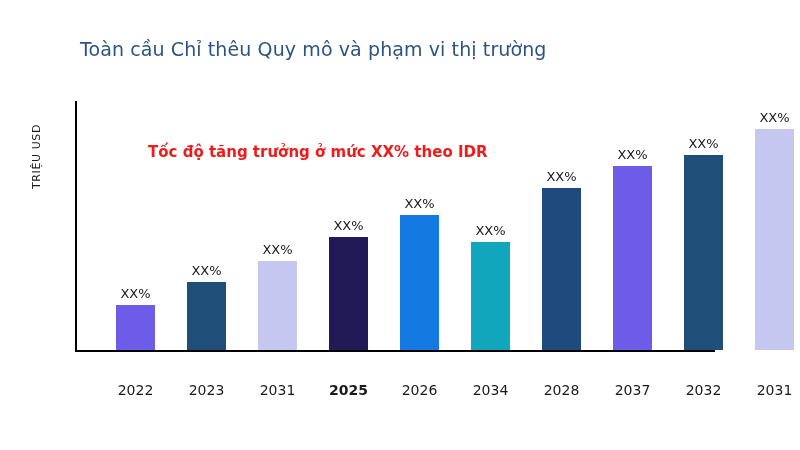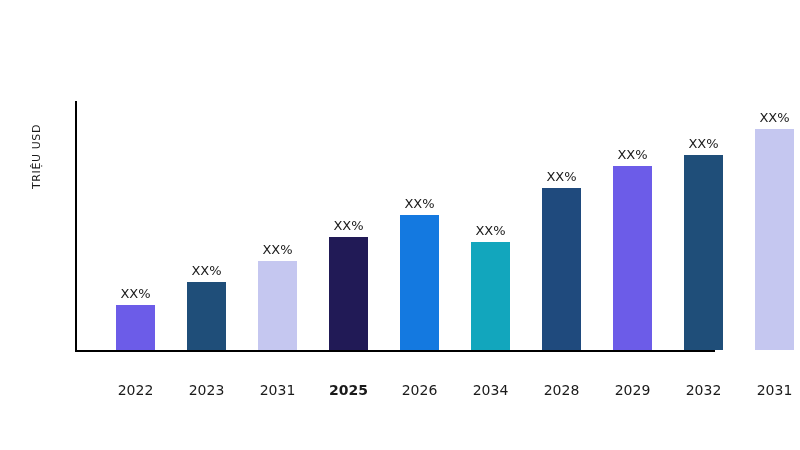--- a/index.html
+++ b/index.html
@@ -109,26 +109,28 @@
     text-align: center;
     font-size: 12.5px;
     color: #1a1a1a;
   }
 </style>
 </head>
 <body>
 
 <div id="chart-root">
 
+  <div id="chart-title">Toàn cầu Chỉ thêu Quy mô và phạm vi thị trường</div>
 
   <div id="y-axis-label">TRIỆU USD</div>
 
   <div id="axis-y-line"></div>
   <div id="axis-x-line"></div>
 
+  <div id="growth-note">Tốc độ tăng trưởng ở mức XX% theo IDR</div>
 
   <div id="plot-area">
       <div class="bar-slot" style="left: 25px; height: 75px;">
         <div class="bar-rect" style="height: 45px; background: rgb(108, 92, 232);"></div>
         <div class="bar-value" style="bottom: 49px;">XX%</div>
       </div>
       <div class="bar-slot" style="left: 96px; height: 98px;">
         <div class="bar-rect" style="height: 68px; background: rgb(31, 78, 121);"></div>
         <div class="bar-value" style="bottom: 72px;">XX%</div>
       </div>
@@ -167,16 +169,16 @@
     </div>
 
 
 <div class="x-tick-label" style="left: 100px;">2022</div>
     <div class="x-tick-label" style="left: 171px;">2023</div>
     <div class="x-tick-label" style="left: 242px;">2031</div>
     <div class="x-tick-label" style="left: 313px; font-weight: bold;">2025</div>
     <div class="x-tick-label" style="left: 384px;">2026</div>
     <div class="x-tick-label" style="left: 455px;">2034</div>
     <div class="x-tick-label" style="left: 526px;">2028</div>
-    <div class="x-tick-label" style="left: 597px;">2029</div>
+    <div class="x-tick-label" style="left: 597px;">2037</div>
     <div class="x-tick-label" style="left: 668px;">2032</div>
     <div class="x-tick-label" style="left: 739px;">2031</div>
   </div>
 
 </body></html>

